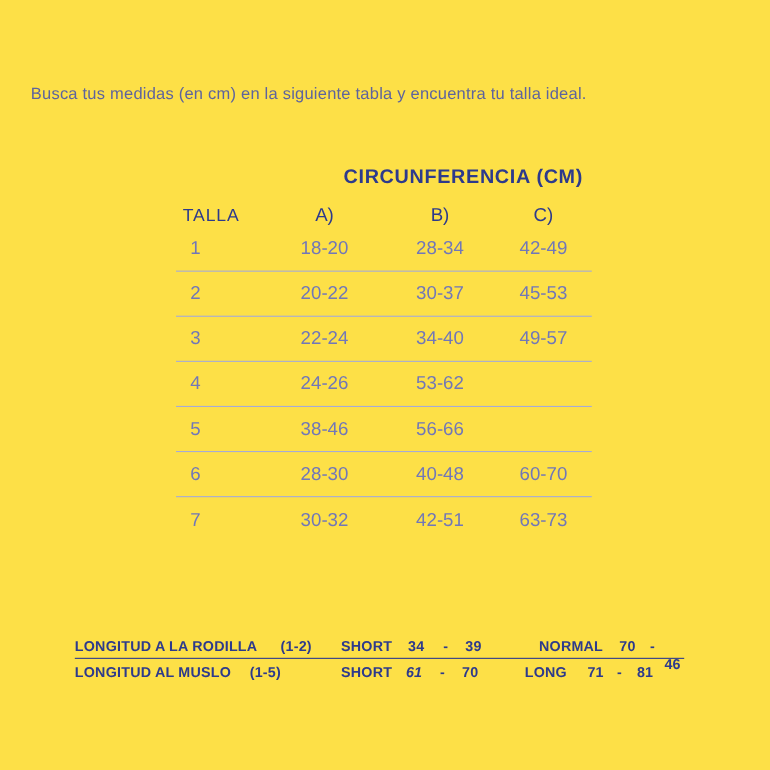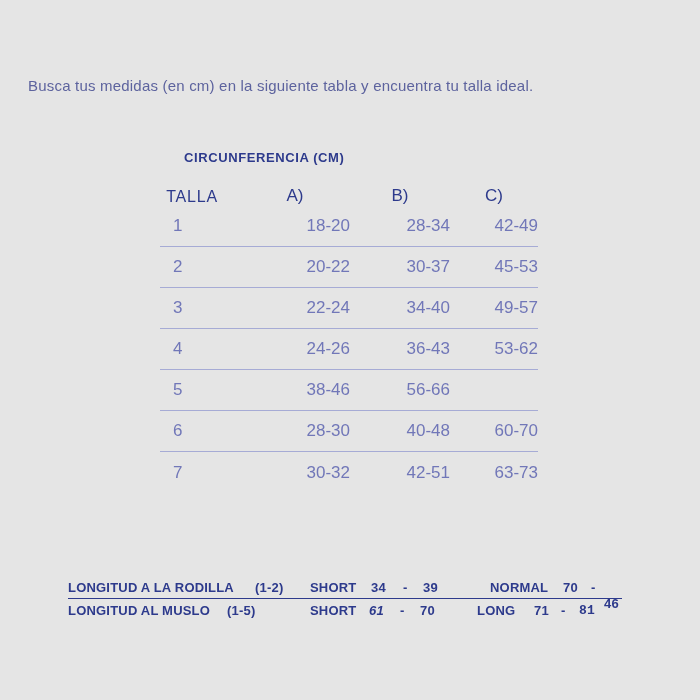--- a/index.html
+++ b/index.html
@@ -1,51 +1,51 @@
 <!DOCTYPE html>
 <html><head>
 <meta charset="utf-8">
 <style>
   html,body { margin:0; padding:0; }
   .page {
     position:relative;
     width:700px; height:700px;
-    background:#e5e5e5;
+    background:#fde047;
     font-family:"Liberation Sans", sans-serif;
     overflow:hidden;
   }
   .intro {
     position:absolute; left:28px; top:62px;
     font-size:15px; color:#5d639e; letter-spacing:0.2px;
   }
   .group-header {
-    position:absolute; left:162px; top:150px; width:378px;
+    position:absolute; left:152px; top:150px; width:378px;
     box-sizing:border-box; padding-left:22px;
-    text-align:left;
-    font-size:13px; letter-spacing:0.6px;
+    text-align:right;
+    font-size:18px; letter-spacing:0.6px;
     color:#2d3a8c; font-weight:600;
   }
   .head-row {
     position:absolute; left:160px; top:178px; width:378px; height:28px;
     display:grid; grid-template-columns:80px 110px 100px 88px;
     align-items:end; color:#2d3a8c;
   }
   .head-row .talla {
     font-size:16px; letter-spacing:0.8px; text-align:center; padding-right:16px;
   }
   .head-row .col { font-size:17px; text-align:center; }
   .rows { position:absolute; left:160px; top:206px; width:378px; }
   .t-row {
     display:grid; grid-template-columns:80px 110px 100px 88px;
     height:41px; box-sizing:border-box; align-items:center;
     font-size:17px; color:#7177b8;
   }
   .t-row:not(:last-child) { border-bottom:1.5px solid #a6abd5; }
   .t-row .num { padding-left:13px; }
-  .t-row .val { text-align:right; }
+  .t-row .val { text-align:center; }
   .len { position:absolute; left:0; top:0; width:700px; height:580px; pointer-events:none; }
   .len span {
     position:absolute;
     font-size:13px; font-weight:bold; color:#2d3a8c; letter-spacing:0.2px;
     white-space:nowrap;
   }
   .len-underline {
     position:absolute; left:68px; top:598px; width:554px; height:0;
     border-top:1.5px solid #2d3a8c;
   }
@@ -63,21 +63,21 @@
   
   .m-label { left:68px;  top:603px; }
   .m-ref   { left:227px; top:603px; }
   .m-n1    { left:310px; top:603px; }
   .m-v1    { left:369px; top:603px;font-style:italic; }
   .m-d1    { left:400px; top:603px; }
   .m-v2    { left:420px; top:603px; }
   .m-n2    { left:477px; top:603px; }
   .m-v3    { left:534px; top:603px; }
   .m-d2    { left:561px; top:603px; }
-  .m-v4    { left:579px; top:603px;font-family:Liberation Mono, monospace; }
+  .m-v4    { left:579px; top:603px; }
 </style>
 </head>
 <body>
 
 <div class="page">
 
   <p class="intro">Busca tus medidas (en cm) en la siguiente tabla y encuentra tu talla ideal.</p>
 
   <div class="group-header">CIRCUNFERENCIA (CM)</div>
 
@@ -103,21 +103,20 @@
     </div>
     <div class="t-row">
       <span class="num">3</span>
       <span class="val">22-24</span>
       <span class="val">34-40</span>
       <span class="val">49-57</span>
     </div>
     <div class="t-row">
       <span class="num">4</span>
       <span class="val">24-26</span>
-      <span class="val">36-43</span>
       <span class="val">53-62</span>
     </div>
     <div class="t-row">
       <span class="num">5</span>
       <span class="val">38-46</span>
       <span class="val">56-66</span>
     </div>
     <div class="t-row">
       <span class="num">6</span>
       <span class="val">28-30</span>

